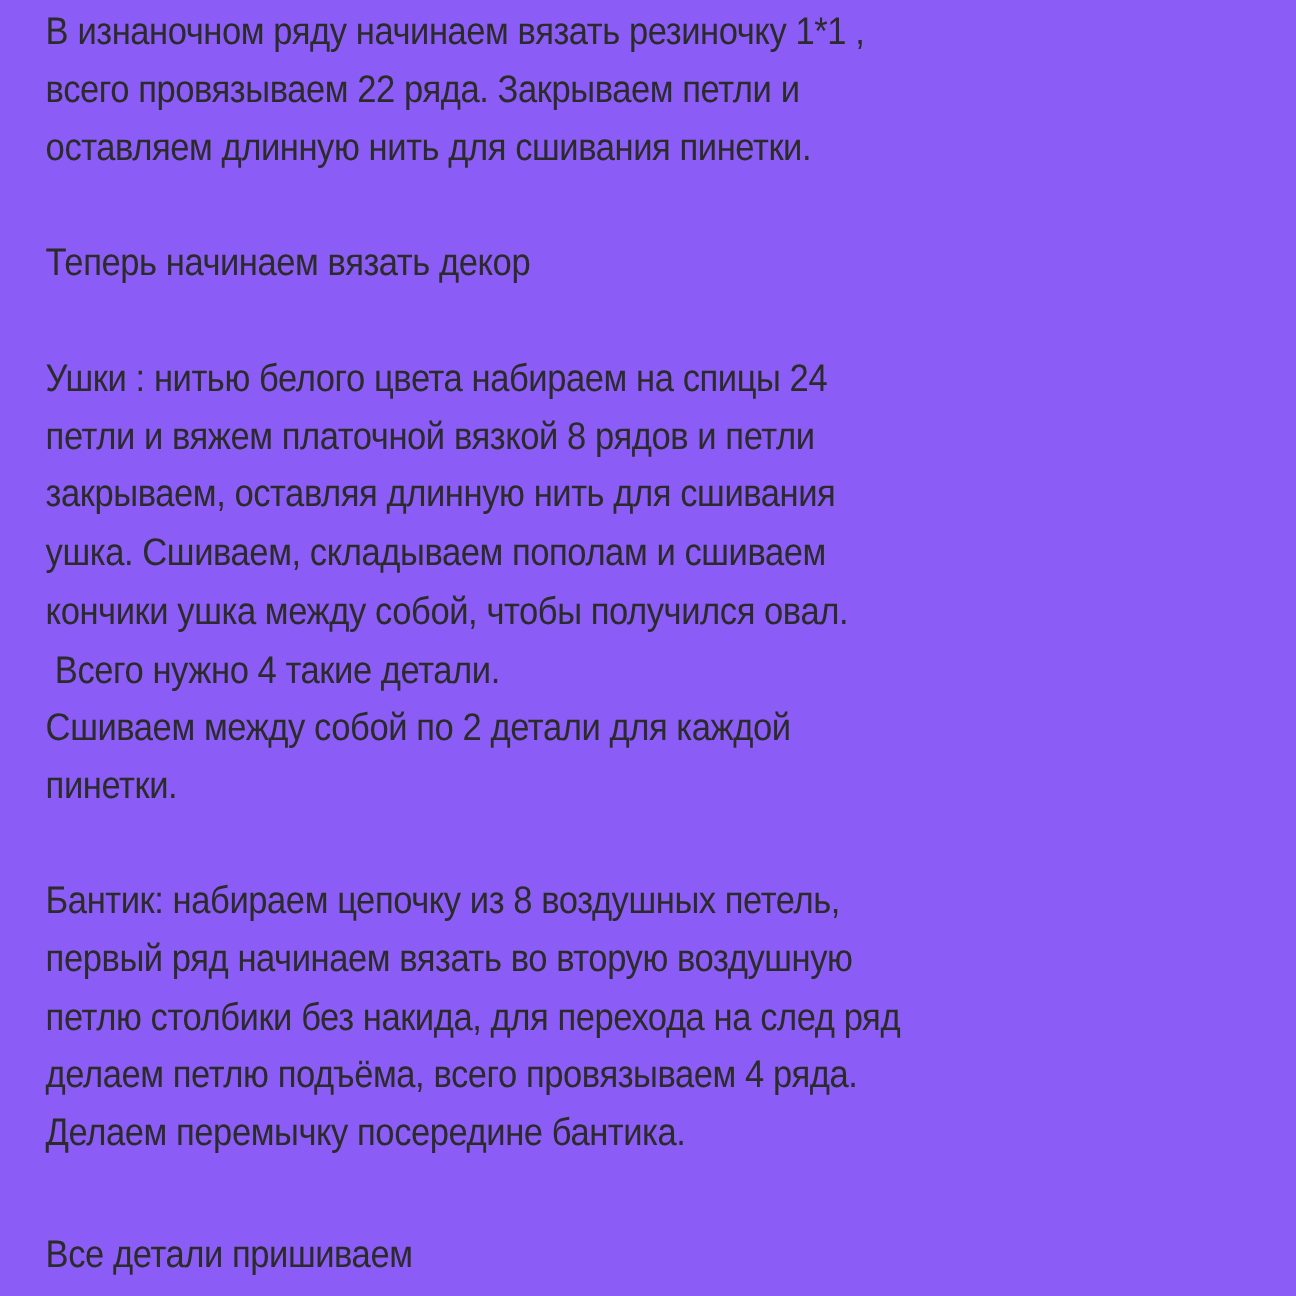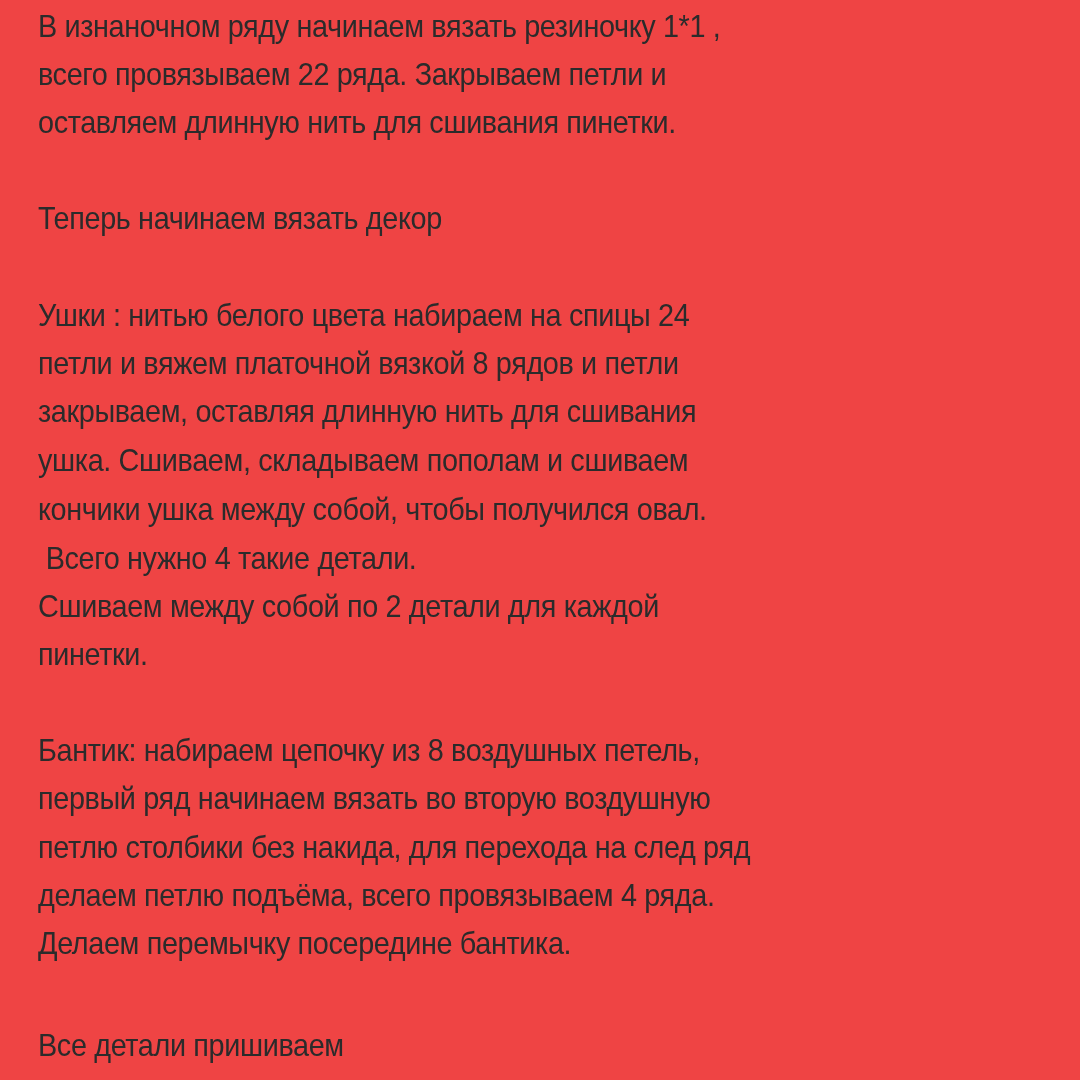--- a/index.html
+++ b/index.html
@@ -7,21 +7,21 @@
       padding: 0;
       width: 1080px;
       height: 1080px;
       background: #ffffff;
       overflow: hidden;
     }
     .page {
       position: relative;
       width: 1080px;
       height: 1080px;
-      background: #ef4444;
+      background: #8b5cf6;
     }
     .line {
       position: absolute;
       left: 38px;
       font-family: "Liberation Sans", sans-serif;
       font-size: 32px;
       color: #2b2b2b;
       white-space: nowrap;
       letter-spacing: -0.4px;
       transform-origin: left top;

